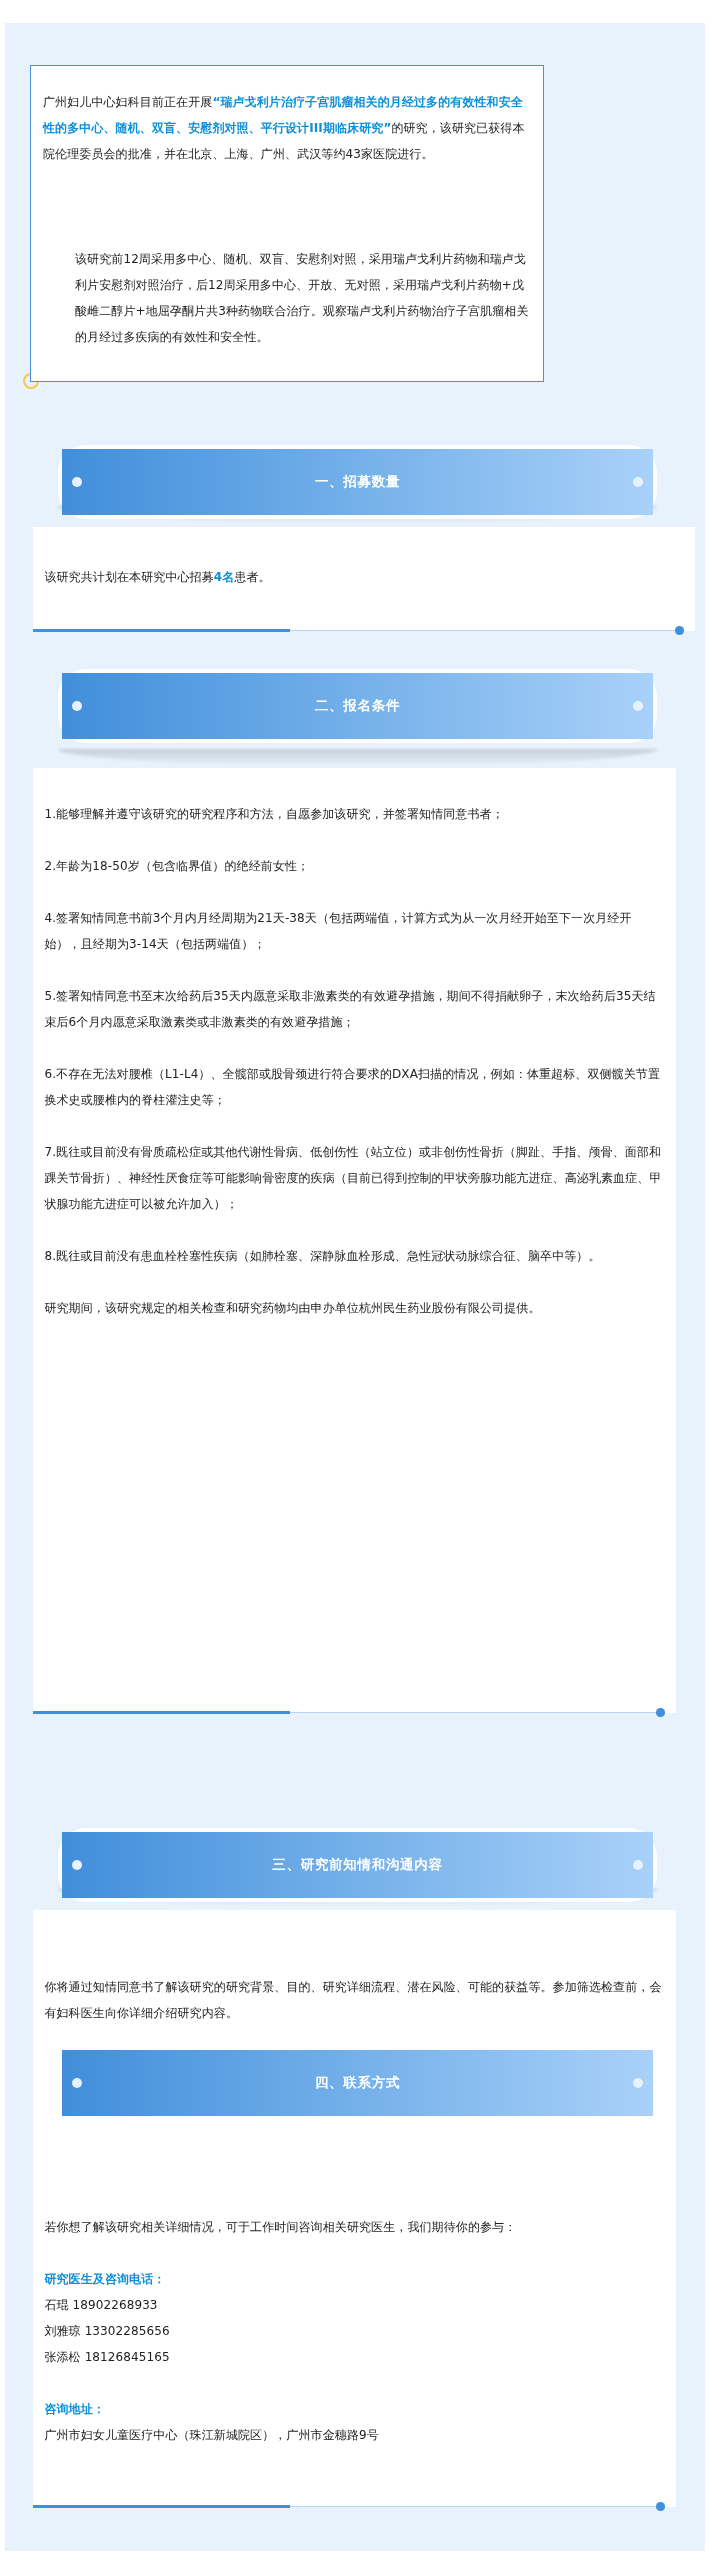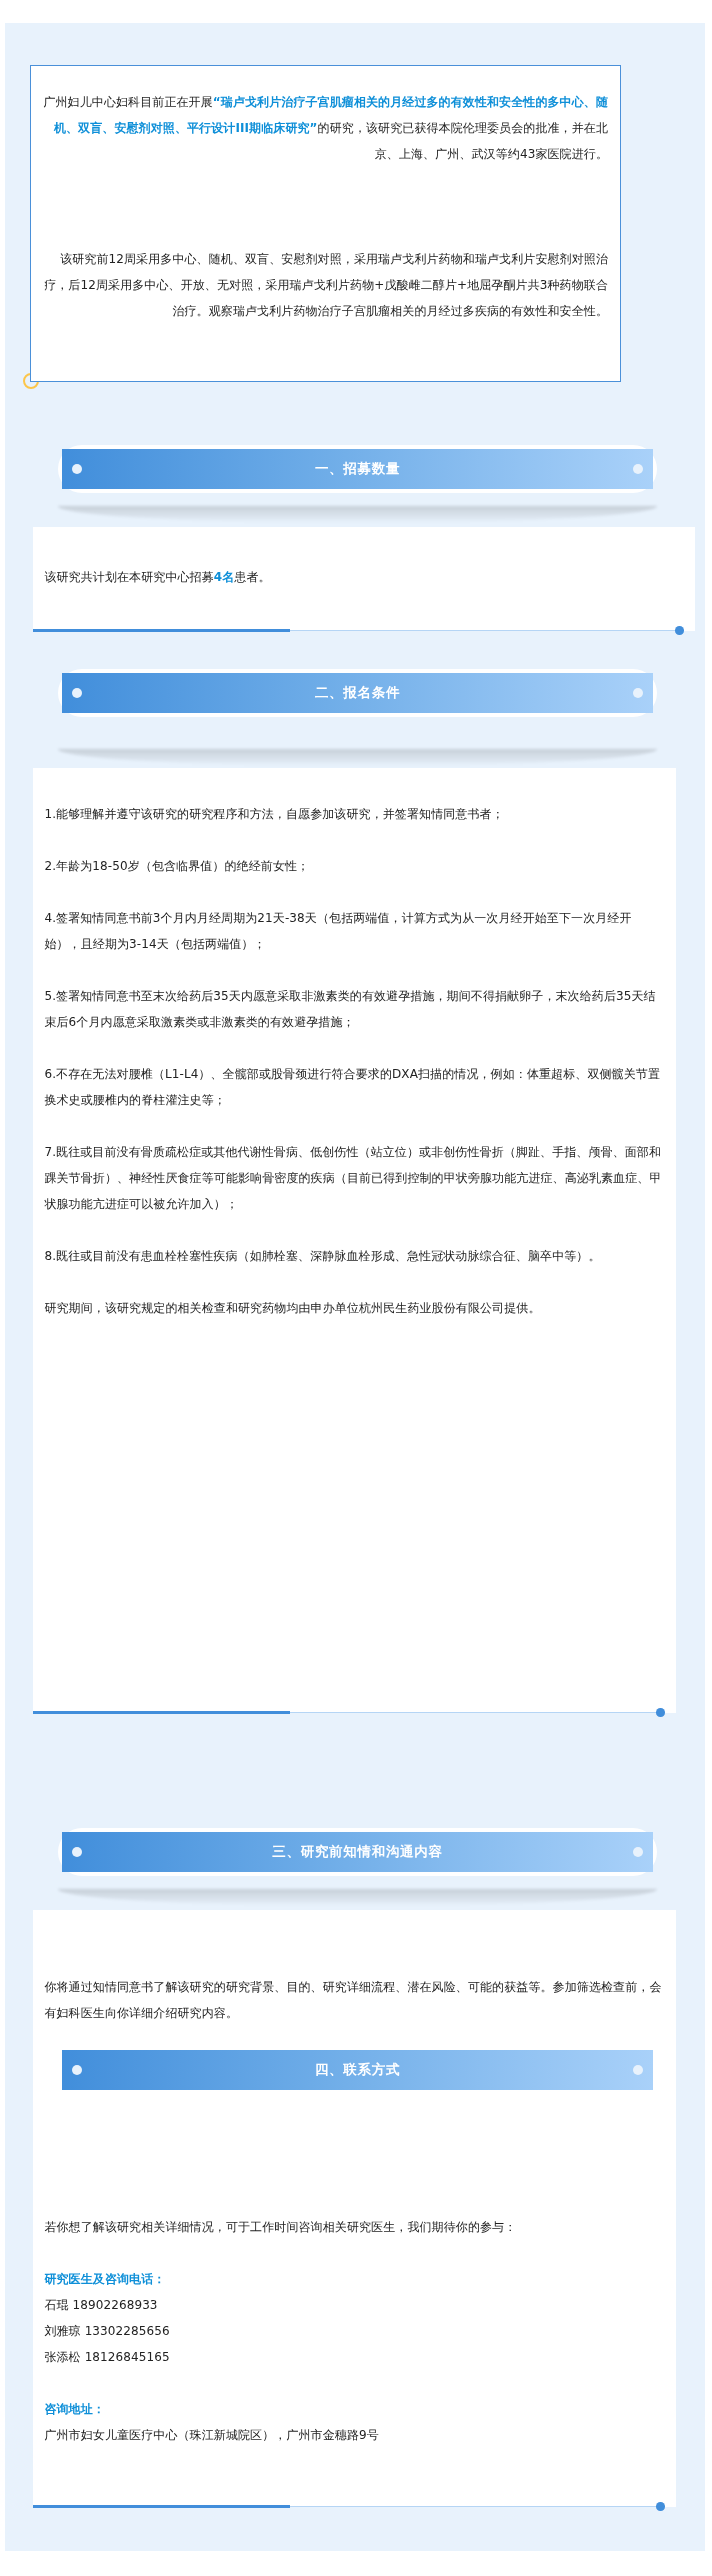--- a/index.html
+++ b/index.html
@@ -1,23 +1,23 @@
 <!DOCTYPE html>
 <html style="font-size:11.4px"><head>
 <meta charset="utf-8">
 <style>
   html, body { margin: 0; padding: 0; background: #ffffff; }
   body { width: 712px; height: 2576px; position: relative; font-family: "DejaVu Sans", "Liberation Sans", sans-serif; color: #222222; }
   .bg { position: absolute; left: 5px; top: 23px; width: 700px; height: 2528px; background: #E8F2FC; }
-  .intro-card { position: absolute; left: 30px; top: 65px; width: 591px; height: 317px; background: #ffffff; border: 0.7px solid #4A90D9; box-sizing: border-box; z-index: 2; text-align: right; }
+  .intro-card { position: absolute; left: 30px; top: 65px; width: 514px; height: 317px; background: #ffffff; border: 0.7px solid #4A90D9; box-sizing: border-box; z-index: 2; }
   .ring { position: absolute; left: 23px; top: 373px; width: 12px; height: 12px; border: 2.1px solid #FCC64A; border-radius: 50%; z-index: 1; }
   .text { font-size: 12px; line-height: 26px; letter-spacing: 0.1px; }
   .intro-card .p { position: absolute; left: 12px; right: 12px; }
   .hl { color: #0E8FD8; font-weight: bold; }
-  .hdr { position: absolute; left: 58px; width: 599px; height: 48px; background: #ffffff; z-index: 2; border-radius: 28px; }
+  .hdr { position: absolute; left: 58px; width: 599px; height: 74px; background: #ffffff; z-index: 2; border-radius: 28px; }
   .hdr-inner { position: absolute; left: 3.6px; top: 3.6px; right: 3.6px; bottom: 4.3px; background: linear-gradient(90deg, #418EDB 0%, #6FADE8 45%, #A9D1F9 100%); }
   .hdr-title { position: absolute; left: 0; right: 0; top: 0; bottom: 0; display: flex; align-items: center; justify-content: center; color: #ffffff; font-weight: bold; font-size: 13.5px; letter-spacing: 0.7px; }
   .hdr-dot { position: absolute; top: 50%; width: 10px; height: 10px; margin-top: -5px; border-radius: 50%; background: #E8F2FC; }
   .hdr-dot.l { left: 10.7px; }
   .hdr-dot.r { right: 10.7px; }
   .hdr-shadow { position: absolute; left: 58px; width: 599px; height: 17px; background: linear-gradient(180deg, rgba(0,0,0,0.14), rgba(0,0,0,0)); border-radius: 0 0 50% 50% / 0 0 100% 100%; z-index: 1; filter: blur(1.4px); }
   .card { position: absolute; left: 33px; width: 643px; background: #ffffff; z-index: 2; }
   .card .body { position: absolute; left: 11.4px; right: 11.4px; }
   .card .p { margin: 0 0 26px 0; }
   .card .p.tight { margin-bottom: 0; }
@@ -27,21 +27,21 @@
   .label-blue { color: #0E8FD8; font-weight: bold; }
 </style>
 </head>
 <body>
 
 <div class="bg"></div>
 
 <div class="ring"></div>
 <div class="intro-card">
   <div class="p text" style="top:23px;"><span>广州妇儿中心妇科目前正在开展</span><span class="hl">“瑞卢戈利片治疗子宫肌瘤相关的月经过多的有效性和安全性的多中心、随机、双盲、安慰剂对照、平行设计III期临床研究”</span><span>的研究，该研究已获得本院伦理委员会的批准，并在北京、上海、广州、武汉等约43家医院进行。</span></div>
-  <div class="p text" style="top:180px;">该研究前12周采用多中心、随机、双盲、安慰剂对照，采用瑞卢戈利片药物和瑞卢戈利片安慰剂对照治疗，后12周采用多中心、开放、无对照，采用瑞卢戈利片药物+戊酸雌二醇片+地屈孕酮片共3种药物联合治疗。观察瑞卢戈利片药物治疗子宫肌瘤相关的月经过多疾病的有效性和安全性。</div>
+  <div class="p text" style="top:180px;margin-left:32px;">该研究前12周采用多中心、随机、双盲、安慰剂对照，采用瑞卢戈利片药物和瑞卢戈利片安慰剂对照治疗，后12周采用多中心、开放、无对照，采用瑞卢戈利片药物+戊酸雌二醇片+地屈孕酮片共3种药物联合治疗。观察瑞卢戈利片药物治疗子宫肌瘤相关的月经过多疾病的有效性和安全性。</div>
 </div>
 
 <div class="hdr" style="top:445px;">
   <div class="hdr-inner">
     <span class="hdr-dot l"></span>
     <div class="hdr-title">一、招募数量</div>
     <span class="hdr-dot r"></span>
   </div>
 </div>
 <div class="hdr-shadow" style="top:506px;"></div>

